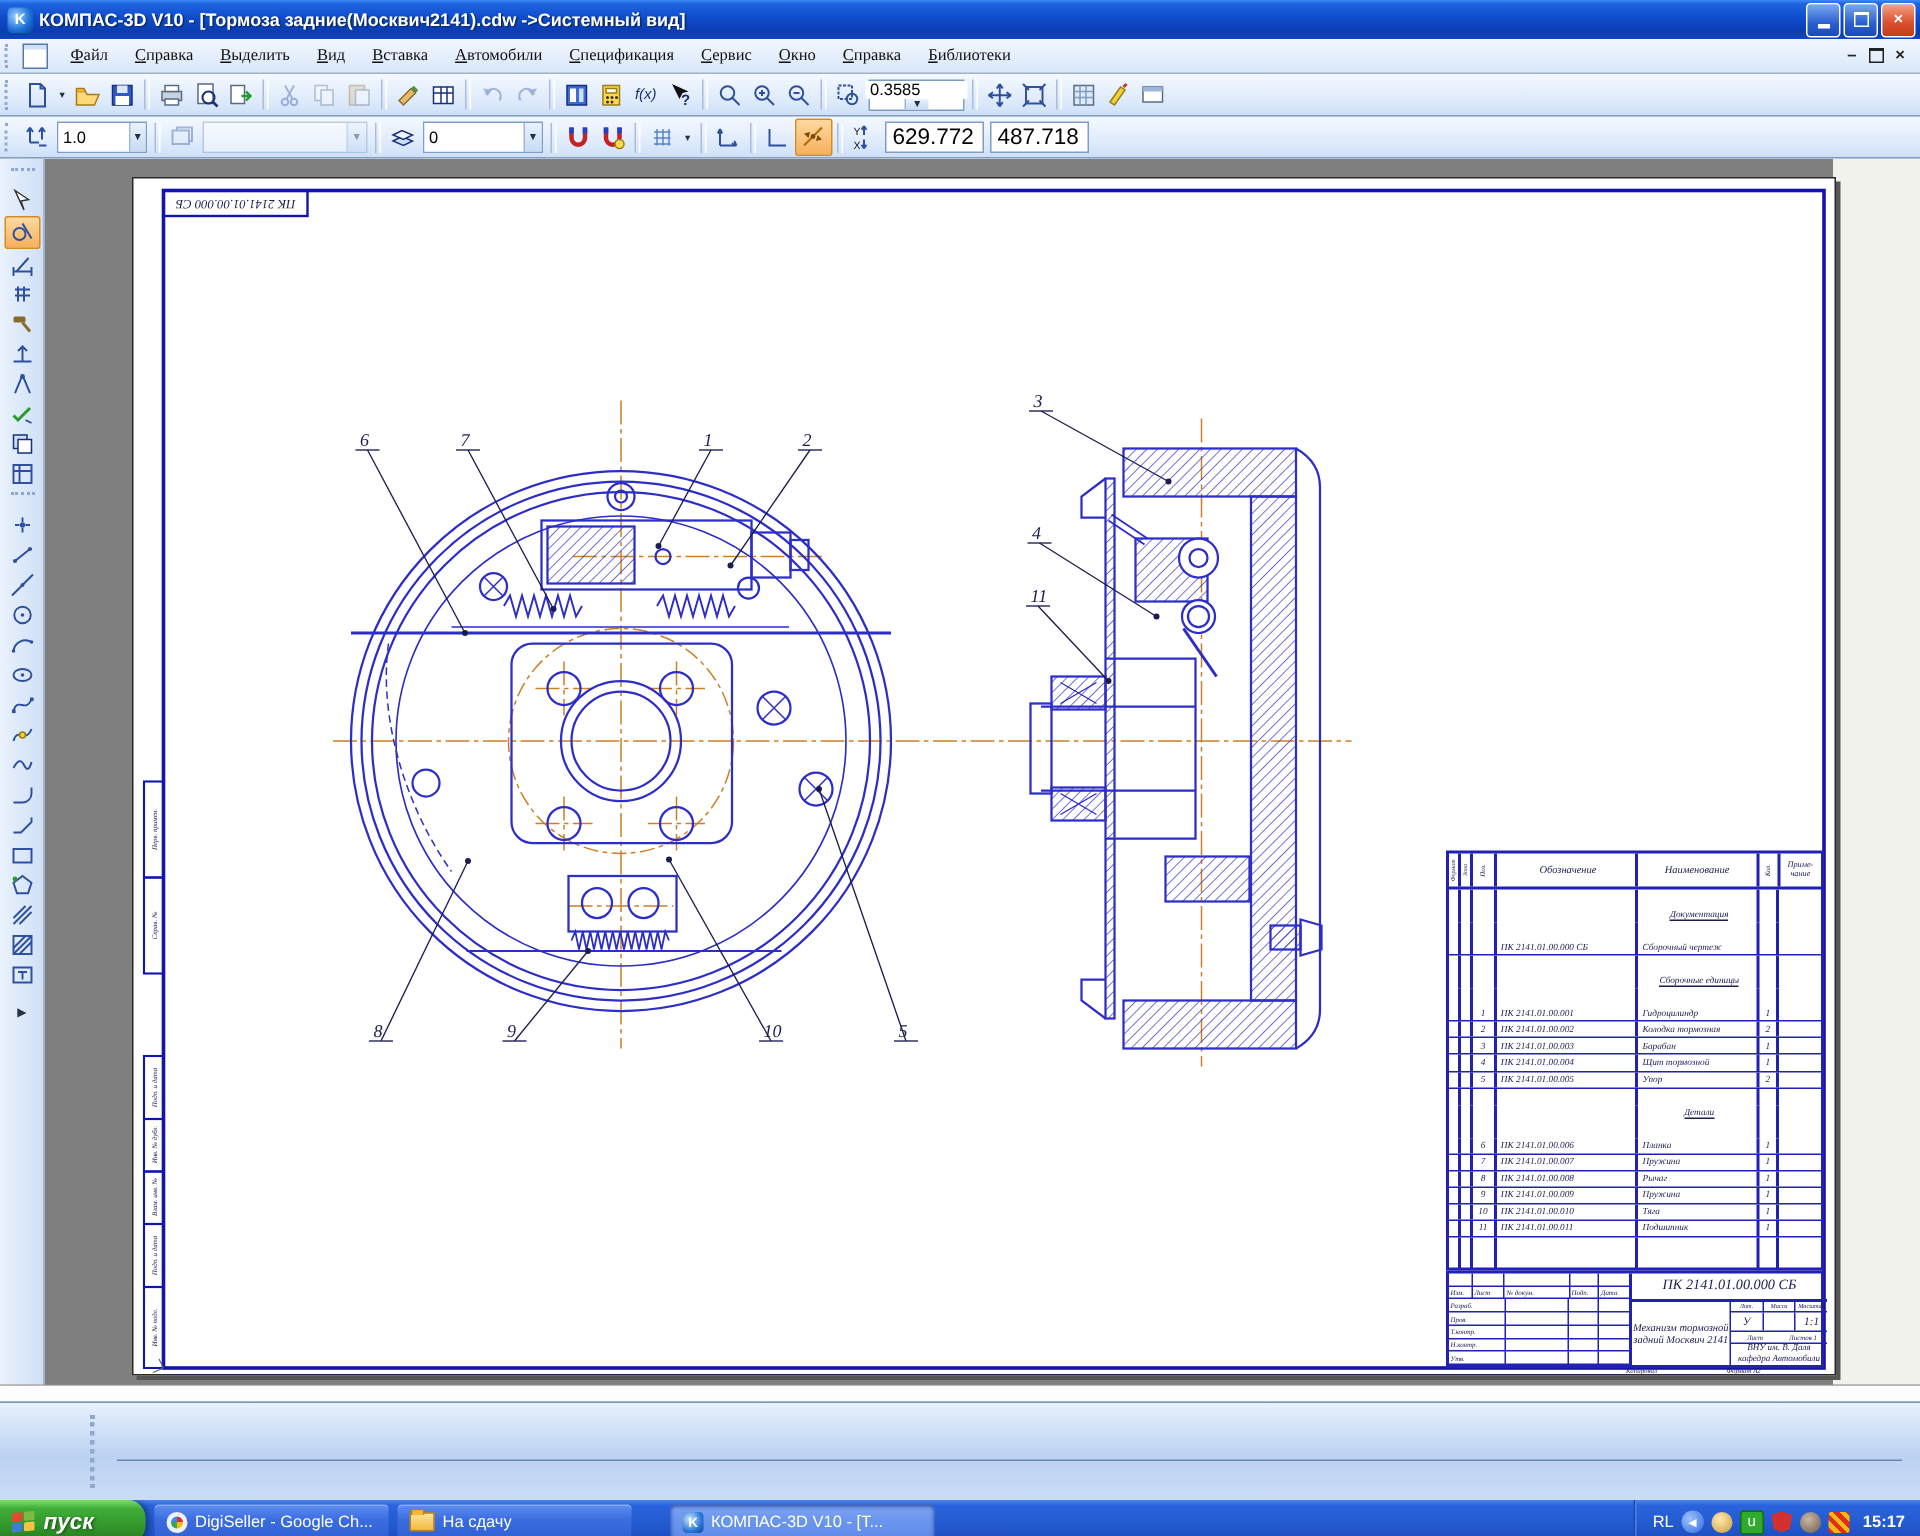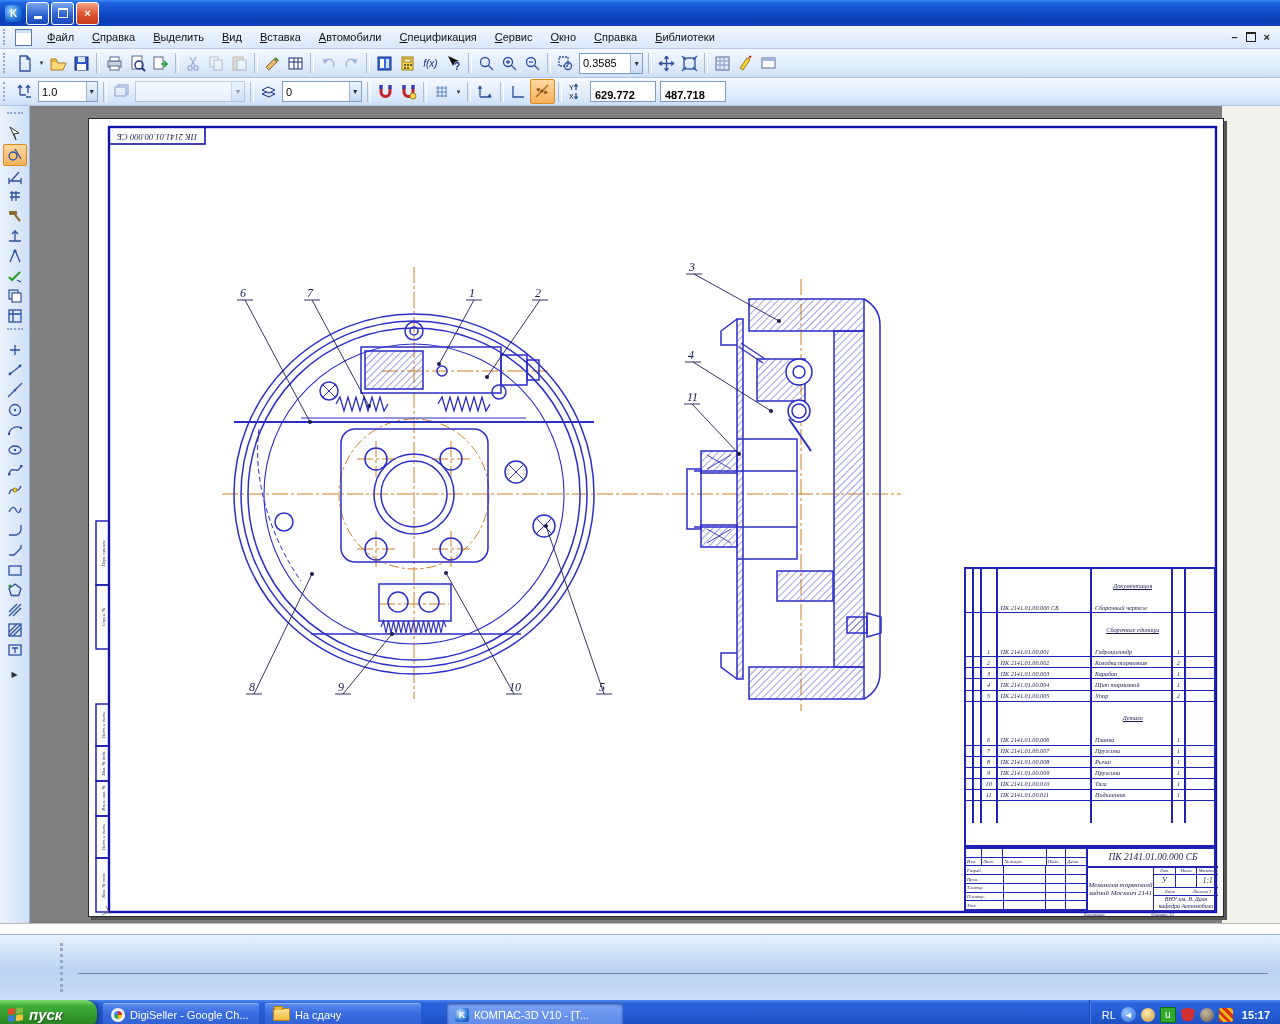--- a/index.html
+++ b/index.html
@@ -38,22 +38,22 @@
   .tb svg{width:17px;height:17px;}
   .tb.dis{opacity:.38;}
   .tb.active{background:linear-gradient(180deg,#fcd9a0,#f6b05c);border:1px solid #d98a1f;}
   .sep{width:2px;height:20px;margin:0 3px;border-left:1px solid #aabcd9;border-right:1px solid #fff;}
   .combo{display:flex;align-items:center;height:19px;background:#fff;border:1px solid #7f9cc4;margin:0 2px;}
   .combo input{border:0;outline:0;width:100%;height:100%;font-size:11px;padding:0 3px;
     font-family:"Liberation Sans",sans-serif;}
   .combo .drop{width:15px;height:100%;background:linear-gradient(180deg,#eaf2fd,#c8daf3);
     border-left:1px solid #9fb6d8;display:flex;align-items:center;justify-content:center;
     font-size:7px;color:#234;}
-  .coord{width:56px;height:19px;background:#fff;border:1px solid #7f9cc4;font-size:11px;
-    display:flex;align-items:flex-end;padding:0 4px;margin:0 2px;font-weight:bold;}
+  .coord{width:56px;height:19px;background:#fff;border:1px solid #7f9cc4;font-size:15px;
+    display:flex;align-items:center;padding:0 4px;margin:0 2px;}
   .dis2{opacity:.45;}
   
   .workarea{position:relative;height:817px;background:#7f7f7f;}
   .leftpanel{position:absolute;left:0;top:0;width:30px;height:100%;
     background:linear-gradient(90deg,#eaf2fd,#cfe0f6);border-right:1px solid #9db4d6;
     display:flex;flex-direction:column;align-items:center;padding-top:4px;box-sizing:border-box;}
   .lp{width:22px;height:20px;display:flex;align-items:center;justify-content:center;}
   .lp svg{width:16px;height:16px;}
   .lp.active{background:linear-gradient(180deg,#fcd9a0,#f6b05c);border:1px solid #d98a1f;border-radius:2px;}
   .lp.more{margin-top:4px;font-size:8px;color:#234;}
@@ -146,35 +146,36 @@
   .time{margin-left:4px;font-weight:bold;}
   svg .b{stroke:#2d4f9e;fill:none;stroke-width:1.3;}
 </style>
 </head>
 <body>
 
 <div id="app">
 
   <div class="titlebar">
     <div class="appico">K</div>
+    <div class="wtitle">КОМПАС-3D V10  - [Тормоза задние(Москвич2141).cdw -&gt;Системный вид]</div>
     <div class="wbtns">
       <div class="wbtn">
           <span class="mini"></span>
         </div>
       <div class="wbtn">
           <span class="rest"></span>
         </div>
       <div class="wbtn close">×</div>
     </div>
   </div>
 
   <div class="menubar">
     <div class="grip"></div>
     <div class="docico"></div>
-    <nav id="menu" style="display:flex;">
+    <nav id="menu" style="display:flex;font-family:Liberation Serif, serif;">
         <span class="mitem">Файл</span>
         <span class="mitem">Справка</span>
         <span class="mitem">Выделить</span>
         <span class="mitem">Вид</span>
         <span class="mitem">Вставка</span>
         <span class="mitem">Автомобили</span>
         <span class="mitem">Спецификация</span>
         <span class="mitem">Сервис</span>
         <span class="mitem">Окно</span>
         <span class="mitem">Справка</span>
@@ -323,21 +324,21 @@
           <path class="b" d="M5,7 h4"></path>
         </svg>
       </div>
     <div class="sep"></div>
     <div class="tb">
         <svg viewBox="0 0 17 17">
           <rect class="b" x="2" y="2" width="9" height="9" stroke-dasharray="2 1"></rect>
           <circle class="b" cx="11" cy="11" r="3.5"></circle>
         </svg>
       </div>
-    <div class="combo" style="width:62px;">
+    <div class="combo" style="width:62px;flex-direction:column;">
       <input readonly="" value="0.3585" style="">
       <div class="drop">▼</div>
     </div>
     <div class="sep"></div>
     <div class="tb">
         <svg viewBox="0 0 17 17">
           <path class="b" stroke="#111" d="M8.5,1 v15 M1,8.5 h15 M8.5,1 l-2,3 M8.5,1 l2,3 M8.5,16 l-2,-3 M8.5,16 l2,-3 M1,8.5 l3,-2 M1,8.5 l3,2 M16,8.5 l-3,-2 M16,8.5 l-3,2"></path>
         </svg>
       </div>
     <div class="tb">
@@ -783,20 +784,38 @@
               <circle cx="682" cy="292" r="2" fill="#1c1c50"></circle>
               <text x="599" y="240" font-size="12" font-style="italic" font-family="Liberation Serif, serif" fill="#1c1c50">4</text>
               <line x1="603" y1="285" x2="650" y2="335" stroke="#1c1c50" stroke-width="0.9"></line>
               <line x1="595" y1="285" x2="611" y2="285" stroke="#1c1c50" stroke-width="0.9"></line>
               <circle cx="650" cy="335" r="2" fill="#1c1c50"></circle>
               <text x="598" y="282" font-size="12" font-style="italic" font-family="Liberation Serif, serif" fill="#1c1c50">11</text>
             </g>
         </svg>
 
         <div class="spec">
+          <div class="shead">
+            <div class="c1">
+                <span class="vtxt">Формат</span>
+              </div>
+            <div class="c2">
+                <span class="vtxt">Зона</span>
+              </div>
+            <div class="c3">
+                <span class="vtxt" style="font-size:4.6px">Поз.</span>
+              </div>
+            <div class="c4" style="font-size:7px;justify-content:center;">Обозначение</div>
+            <div class="c5" style="font-size:7px;justify-content:center;padding-left:0;">Наименование</div>
+            <div class="c6">
+                <span class="vtxt" style="font-size:4.6px">Кол.</span>
+              </div>
+            <div class="c7" style="font-size:5.5px;white-space:pre-line;justify-content:center;text-align:center;">Приме-
+чание</div>
+          </div>
           <div id="specrows">
               <div class="srow">
                 <div class="c1"></div>
                 <div class="c2"></div>
                 <div class="c3"></div>
                 <div class="c4"></div>
                 <div class="c5"></div>
                 <div class="c6"></div>
                 <div class="c7"></div>
               </div>

